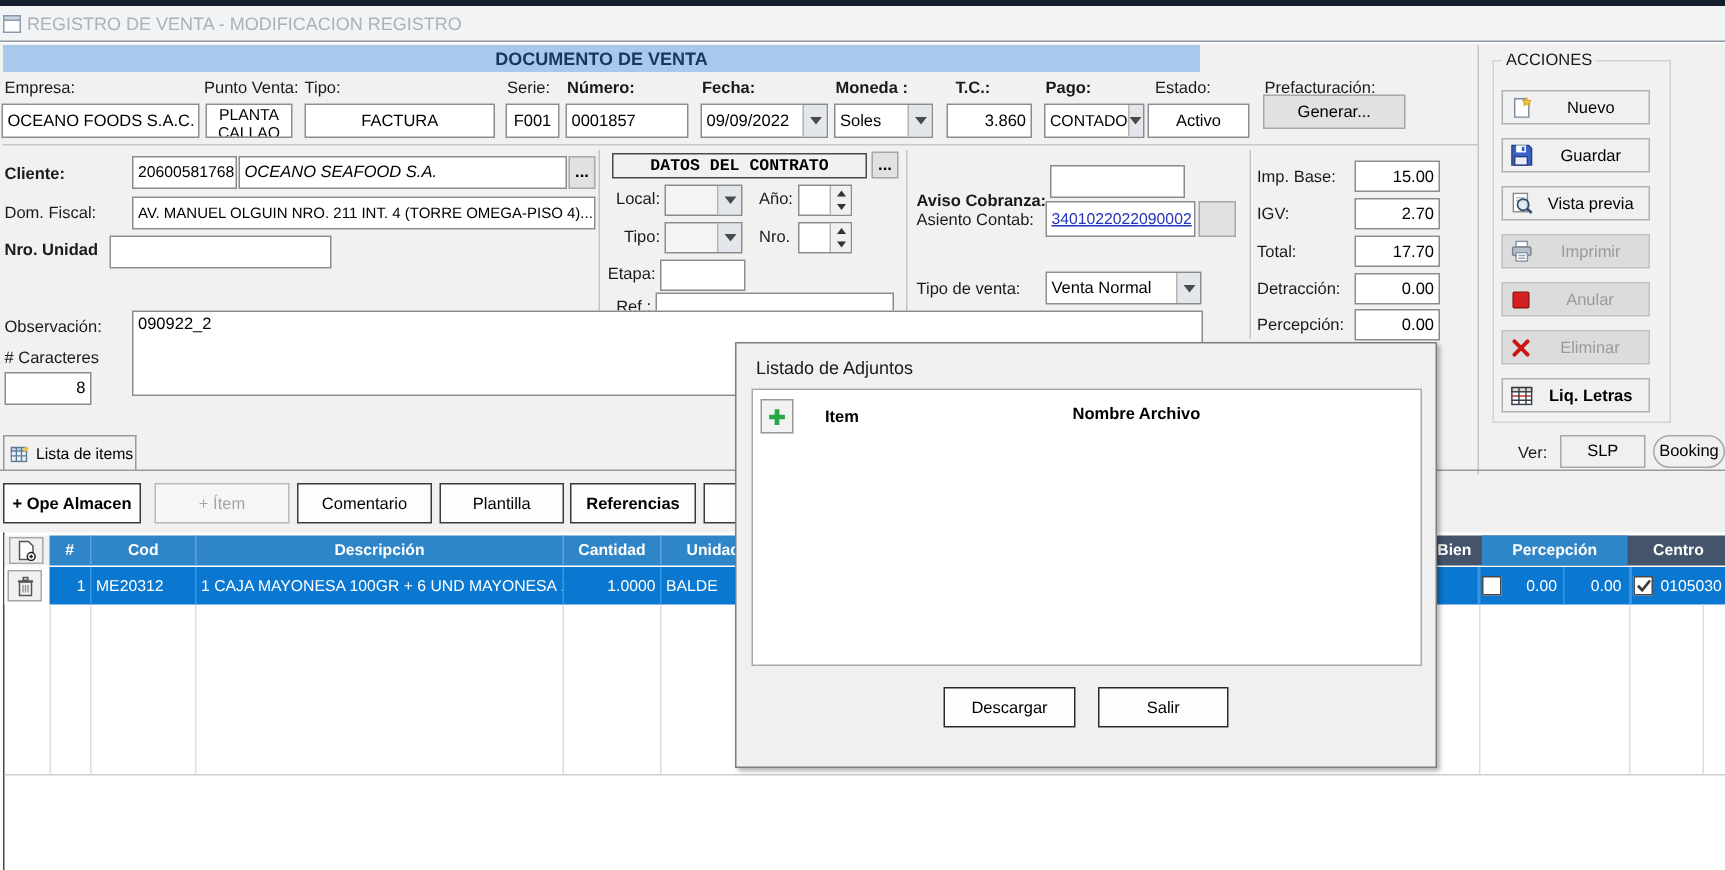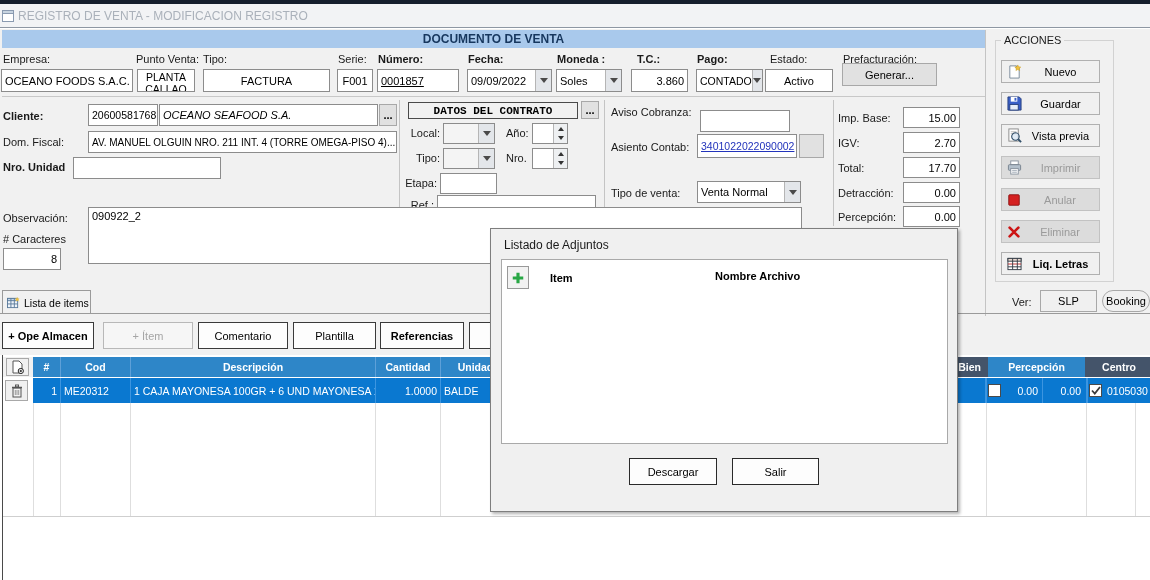--- a/index.html
+++ b/index.html
@@ -64,21 +64,21 @@
       <svg width="12" height="12" viewBox="0 0 12 12">
           <rect x="0.5" y="0.5" width="11" height="11" fill="#fff" stroke="#8a9ab0"></rect>
           <rect x="0.5" y="0.5" width="11" height="3" fill="#c8d4e0" stroke="#8a9ab0"></rect>
         </svg>
     </span>
     <span style="margin-left:4px;font-size:12px;color:#aab1ba;">REGISTRO DE VENTA - MODIFICACION REGISTRO</span>
   </div>
 
   <div class="abs" style="left:0;top:29px;width:1150px;height:326px;background:#f1f1f1;"></div>
 
-  <div class="abs" style="left:2px;top:30px;width:983px;height:18px;background:#a9c9ec;display:flex;align-items:center;justify-content:center;">
+  <div class="abs" style="left:2px;top:30px;width:798px;height:18px;background:#a9c9ec;display:flex;align-items:center;justify-content:center;">
     <span style="font-size:12px;font-weight:bold;color:#17375e;">DOCUMENTO DE VENTA</span>
   </div>
   <div class="sepv" style="left:985px;top:30px;height:286px;"></div>
 
   <div class="lbl" style="left:3px;top:53px;">Empresa:</div>
   <div class="lbl" style="left:136px;top:53px;">Punto Venta:</div>
   <div class="lbl" style="left:203px;top:53px;">Tipo:</div>
   <div class="lbl" style="left:338px;top:53px;">Serie:</div>
   <div class="lbl b" style="left:378px;top:53px;">Número:</div>
   <div class="lbl b" style="left:468px;top:53px;">Fecha:</div>
@@ -93,21 +93,21 @@
     </div>
   <div class="box" style="left:137px;top:69px;width:58px;height:23px;padding:1px 2px;align-items:flex-start;">
     <span style="white-space:normal;text-align:center;width:100%;line-height:12px;font-size:10.5px;">PLANTA CALLAO</span>
   </div>
   <div class="box center" style="left:203px;top:69px;width:127px;height:23px;">
       <span>FACTURA</span>
     </div>
   <div class="box center" style="left:337px;top:69px;width:36px;height:23px;">
       <span>F001</span>
     </div>
-  <div class="box" style="left:377px;top:69px;width:82px;height:23px;text-decoration:underline;">
+  <div class="box" style="left:377px;top:69px;width:82px;height:23px;">
       <span>0001857</span>
     </div>
   <div class="combo" style="left:467px;top:69px;width:85px;height:23px;">
     <span>09/09/2022</span>
     <span class="arrow">
         <span class="tri"></span>
       </span>
   </div>
   <div class="combo" style="left:556px;top:69px;width:66px;height:23px;">
     <span>Soles</span>
@@ -197,21 +197,21 @@
           <span class="tri-dn"></span>
         </div>
       </span>
   </div>
 
   <div class="lbl" style="left:437px;top:177px;transform:translateX(-100%);">Etapa:</div>
   <div class="box" style="left:440px;top:173px;width:57px;height:21px;"></div>
   <div class="lbl" style="left:434px;top:199px;transform:translateX(-100%);text-align:center;">Ref.:</div>
   <div class="box" style="left:437px;top:195px;width:159px;height:21px;"></div>
 
-  <div class="lbl" style="left:611px;top:106px;">Aviso Cobranza:</div>
+  <div class="lbl" style="left:611px;top:128px;font-weight:bold;">Aviso Cobranza:</div>
   <div class="box" style="left:700px;top:110px;width:90px;height:22px;"></div>
 
   <div class="lbl" style="left:611px;top:141px;">Asiento Contab:</div>
   <div class="box" style="left:697px;top:134px;width:100px;height:24px;">
     <span style="font-size:10.5px;color:#2233bb;text-decoration:underline;cursor:pointer;">3401022022090002</span>
   </div>
   <div class="gbtn" style="left:799px;top:134px;width:25px;height:24px;"></div>
 
   <div class="lbl" style="left:611px;top:187px;">Tipo de venta:</div>
   <div class="combo" style="left:697px;top:181px;width:104px;height:22px;">

